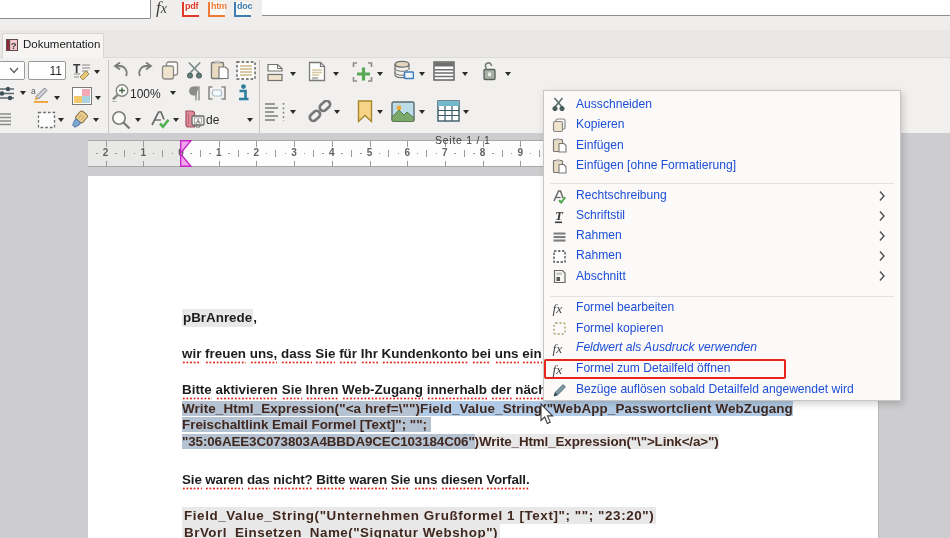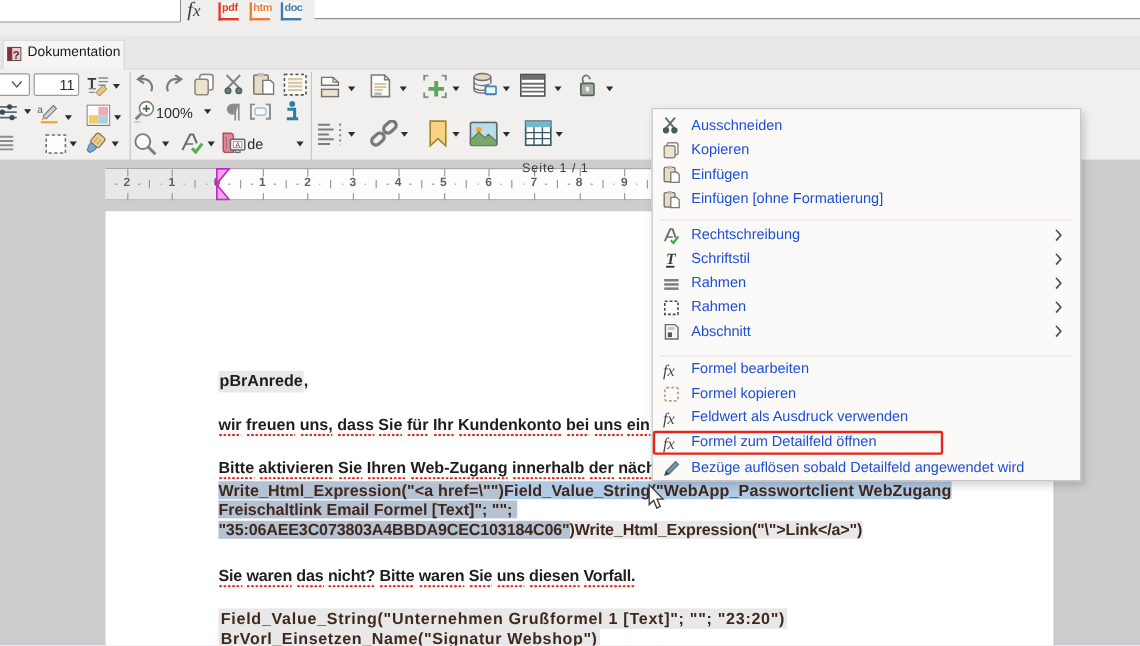--- a/index.html
+++ b/index.html
@@ -387,21 +387,21 @@
       </svg>
       <div class="msep" style="top:205.5px;"></div>
       <div class="mi" style="top:210.3px;">Formel bearbeiten</div>
       <svg class="mico" style="top:210px;" width="17" height="17" viewBox="0 0 17 17">
         <text x="1.5" y="13" font-size="13.5" font-style="italic" font-family="Liberation Serif" fill="#474747">fx</text>
       </svg>
       <div class="mi" style="top:230.5px;">Formel kopieren</div>
       <svg class="mico" style="top:230px;" width="17" height="17" viewBox="0 0 17 17">
         <rect x="3" y="3" width="11" height="11" rx="1.5" fill="none" stroke="#b0a071" stroke-width="1.4" stroke-dasharray="2.2 1.8"></rect>
       </svg>
-      <div class="mi" style="top:250.3px;">Feldwert als Ausdruck verwenden</div>
+      <div class="mi" style="top:250.3px;font-style:italic;">Feldwert als Ausdruck verwenden</div>
       <svg class="mico" style="top:250px;" width="17" height="17" viewBox="0 0 17 17">
         <text x="1.5" y="13" font-size="13.5" font-style="italic" font-family="Liberation Serif" fill="#474747">fx</text>
       </svg>
       <div class="mi" style="top:271.3px;">Formel zum Detailfeld öffnen</div>
       <svg class="mico" style="top:271px;" width="17" height="17" viewBox="0 0 17 17">
         <text x="1.5" y="13" font-size="13.5" font-style="italic" font-family="Liberation Serif" fill="#474747">fx</text>
       </svg>
       <div class="mi" style="top:291.8px;">Bezüge auflösen sobald Detailfeld angewendet wird</div>
       <svg class="mico" style="top:292px;" width="17" height="17" viewBox="0 0 17 17">
         <path d="M3 14 L4.2 10.5 L12 2.6 L14.4 5 L6.6 12.9 Z" fill="#7d96a4" stroke="#57707e" stroke-width="1"></path>

